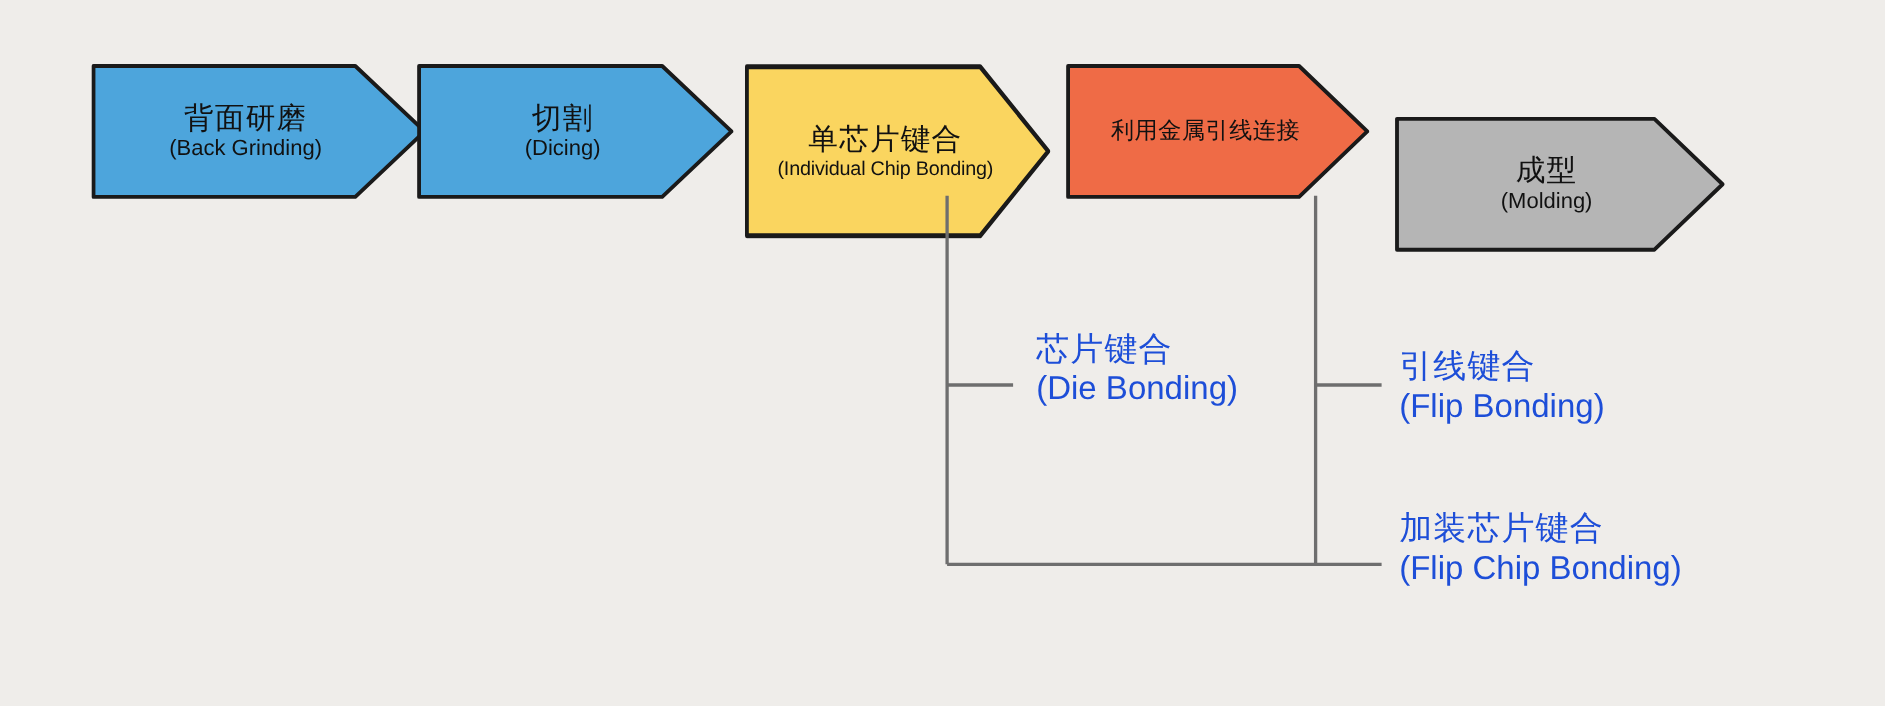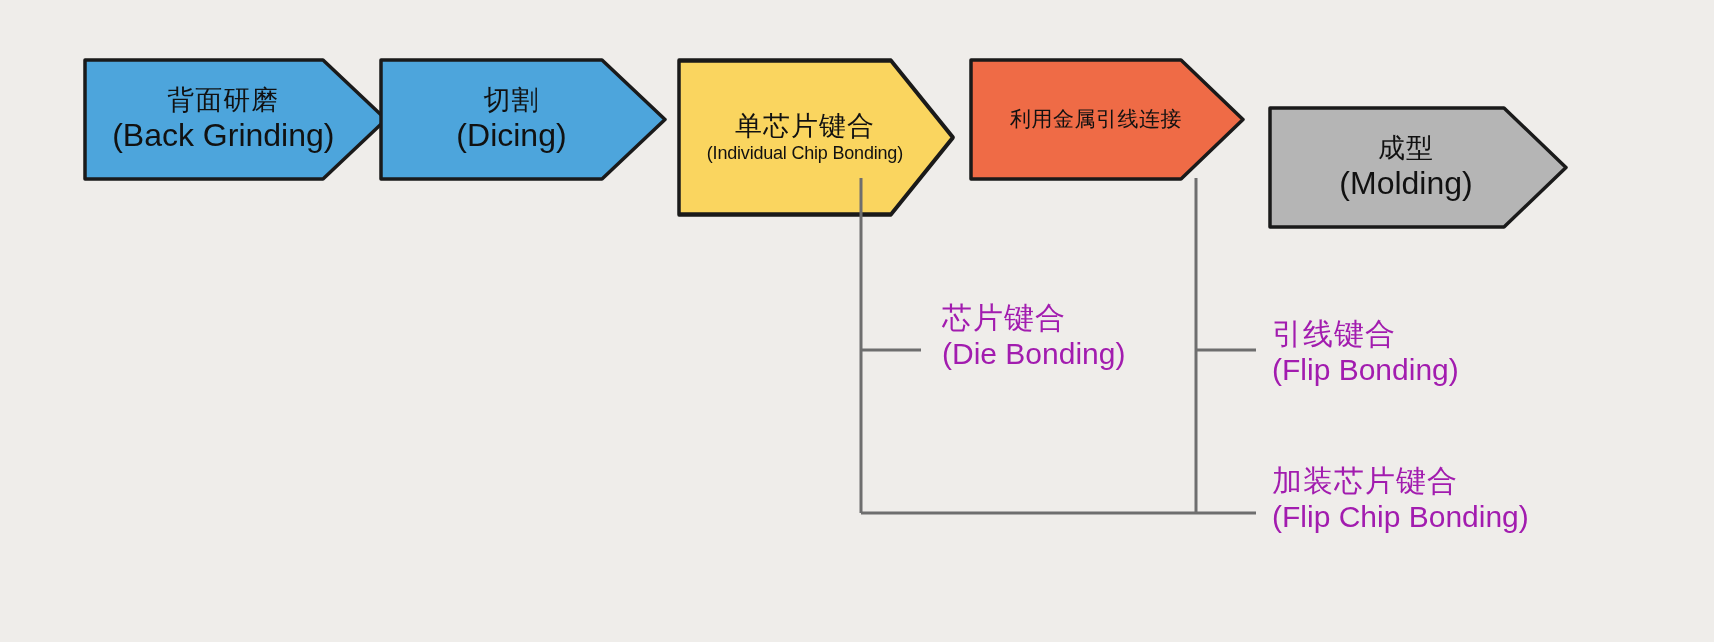--- a/index.html
+++ b/index.html
@@ -42,21 +42,21 @@
     padding-right: 8%;
     box-sizing: border-box;
   }
   .chev-cn {
     font-size: 27px;
     font-weight: 400;
     letter-spacing: 1px;
     display: block;
   }
   .chev-en {
-    font-size: 32px;
+    font-size: 20px;
     font-weight: 400;
     display: block;
   }
   .chev-en.small {
     font-size: 18px;
     letter-spacing: -0.2px;
   }
   .chev-cn.only {
     font-size: 21px;
     letter-spacing: 0.5px;
@@ -68,21 +68,21 @@
     top: 0; left: 0;
     width: 1714px;
     height: 642px;
     z-index: 1;
     pointer-events: none;
   }
 
   
   .branch-label {
     position: absolute;
-    color: #a21caf;
+    color: #1d4ed8;
     line-height: 1.2;
     white-space: nowrap;
     z-index: 3;
   }
   .branch-cn {
     display: block;
     font-size: 30px;
     letter-spacing: 1px;
   }
   .branch-en {

